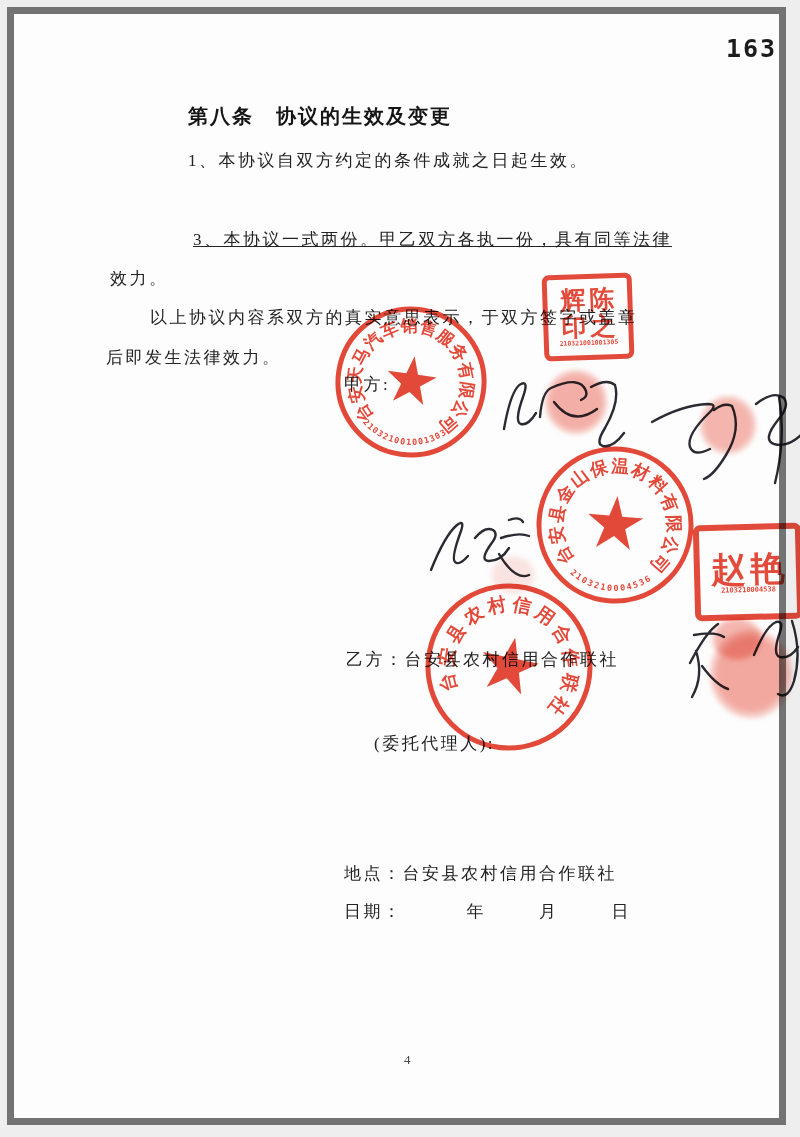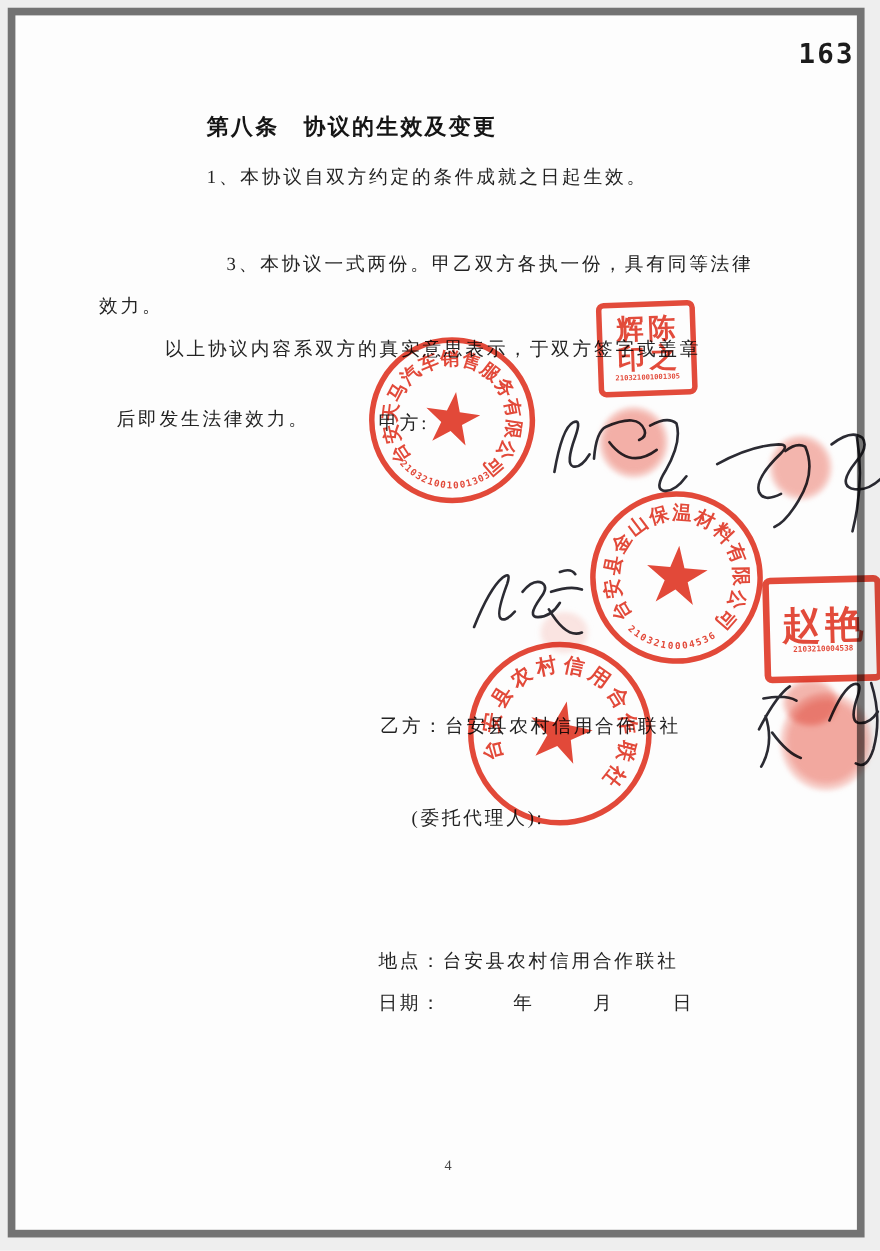--- a/index.html
+++ b/index.html
@@ -37,24 +37,24 @@
 </style>
 </head>
 <body>
 
 <div class="page">
 
   <div class="corner-num">163</div>
 
   <div class="txt heading" style="left:145px;top:90px;margin-left:29px;">第八条　协议的生效及变更</div>
   <div class="txt" style="left:174px;top:137px;">1、本协议自双方约定的条件成就之日起生效。</div>
-  <div class="txt" style="left:192px;top:216px;">3、本协议一式两份。甲乙双方各执一份，具有同等法律</div>
-  <div class="txt" style="left:76px;top:255px;">效力。</div>
+  <div class="txt" style="left:179px;top:216px;text-decoration:underline;">3、本协议一式两份。甲乙双方各执一份，具有同等法律</div>
+  <div class="txt" style="left:96px;top:255px;">效力。</div>
   <div class="txt" style="left:136px;top:294px;">以上协议内容系双方的真实意思表示，于双方签字或盖章</div>
-  <div class="txt" style="left:92px;top:334px;margin-top:23px;">后即发生法律效力。</div>
+  <div class="txt" style="left:92px;top:334px;">后即发生法律效力。</div>
 
   <div class="txt" style="left:330px;top:361px;">甲方:</div>
   <div class="txt" style="left:332px;top:636px;">乙方：台安县农村信用合作联社</div>
   <div class="txt" style="left:360px;top:720px;">(委托代理人):</div>
   <div class="txt" style="left:330px;top:888px;">
     <span>日期：</span><span style="padding-left:64px;">年</span><span style="padding-left:53px;">月</span><span style="padding-left:53px;">日</span>
   </div>
 
   <div class="txt" style="left:330px;top:850px;">地点：台安县农村信用合作联社</div>
 

